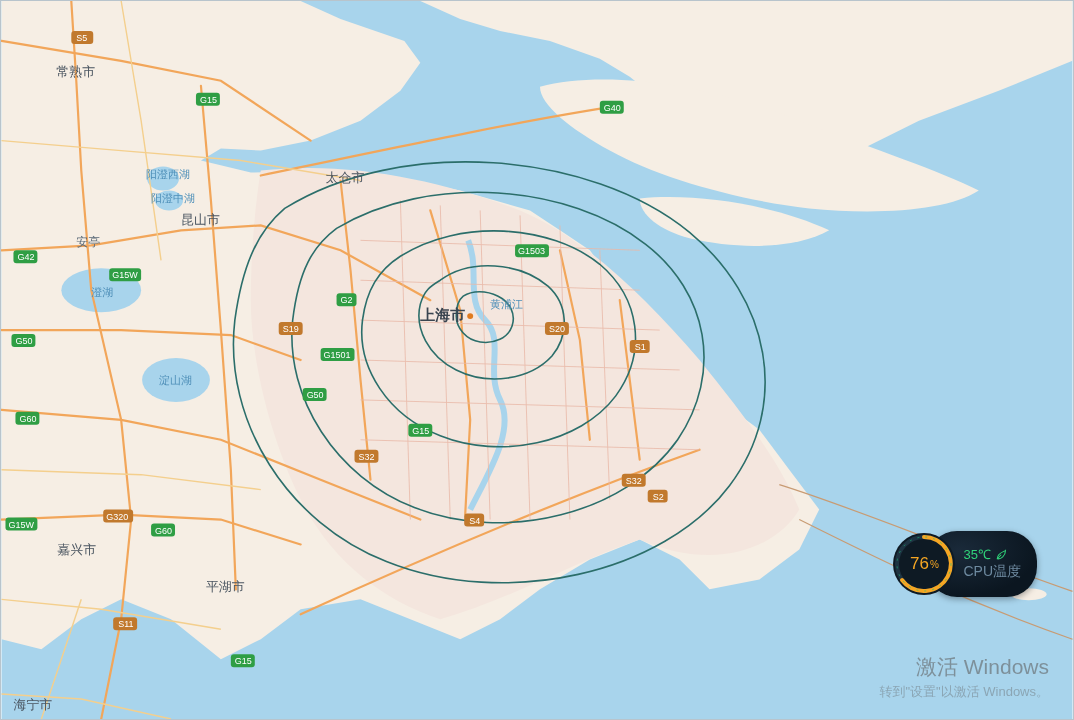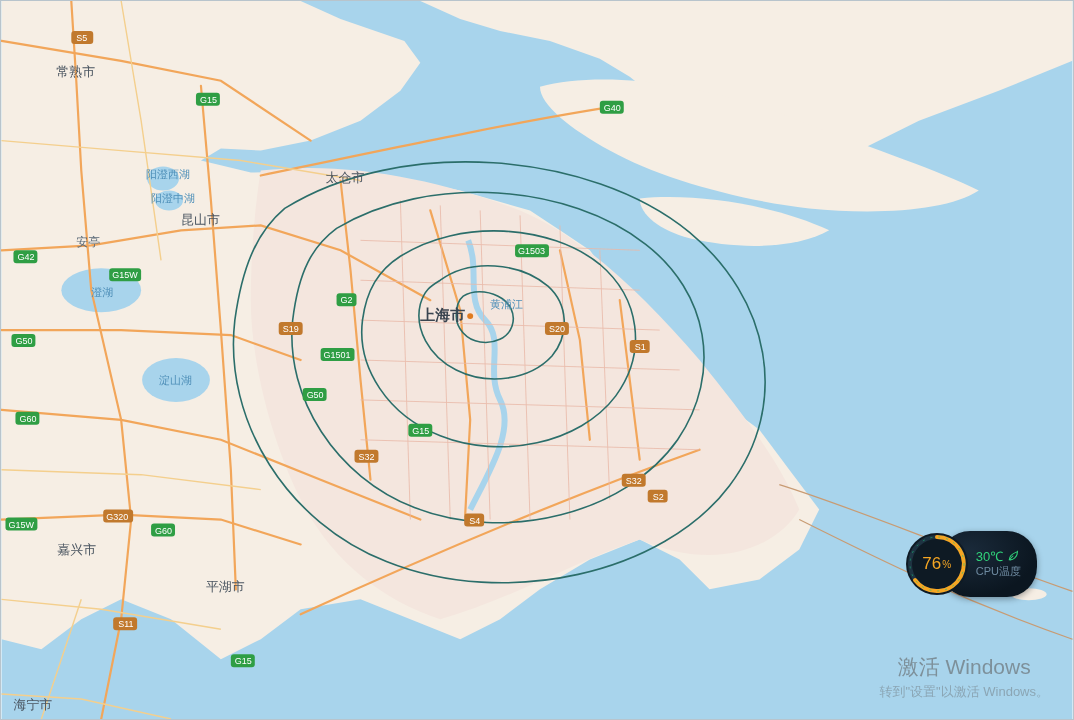--- a/index.html
+++ b/index.html
@@ -50,21 +50,21 @@
   }
   .sys-temp {
     font-size: 13px;
     color: #30d37a;
     display: flex;
     align-items: center;
     gap: 4px;
     line-height: 1;
   }
   .sys-temp-label {
-    font-size: 11px;
+    font-size: 14px;
     color: #6e8aa0;
     line-height: 1.2;
     margin-top: 2px;
   }
   .leaf {
     width: 12px; height: 12px;
     display: inline-block;
   }
   .gauge {
     position: relative;
@@ -76,21 +76,21 @@
     position: absolute; inset: 0;
     display:flex; align-items:center; justify-content:center;
     color:#f5a623; font-size: 17px; font-weight: 500;
   }
   .gauge-text small { font-size: 10px; margin-left:1px; }
   
   .activate {
     position: absolute;
     right: 24px;
     bottom: 18px;
-    text-align: center;
+    text-align: right;
     color: rgba(95,95,95,0.58);
     pointer-events: none;
     user-select: none;
   }
   .activate .line1 { font-size: 21px; font-weight: 400; }
   .activate .line2 { font-size: 13px; margin-top: 2px; color: rgba(95,95,95,0.40);}
   
   .blog-wm {
     position: absolute;
     right: 30px;
@@ -331,21 +331,21 @@
         <path d="M33 6 A27 27 0 1 1 11 49" fill="none" stroke="#f5a623" stroke-width="4" stroke-linecap="round"></path>
         <circle cx="33" cy="33" r="27" fill="none" stroke="#18c27a" stroke-width="1" stroke-dasharray="2 6" opacity="0.6"></circle>
       </svg>
       <div class="gauge-text">
         <span>76</span>
           <small>%</small>
       </div>
     </div>
     <div class="sys-pill">
       <div class="sys-temp">
-        <span>30℃</span>
+        <span>35℃</span>
         <span class="leaf">
           <svg viewBox="0 0 16 16">
               <path d="M3 13 C3 5 13 3 14 2 C14 9 8 14 3 13 Z M3 13 L8 8" fill="none" stroke="#30d37a" stroke-width="1.4" stroke-linecap="round"></path>
             </svg>
         </span>
       </div>
       <div class="sys-temp-label">CPU温度</div>
     </div>
   </div>
 

